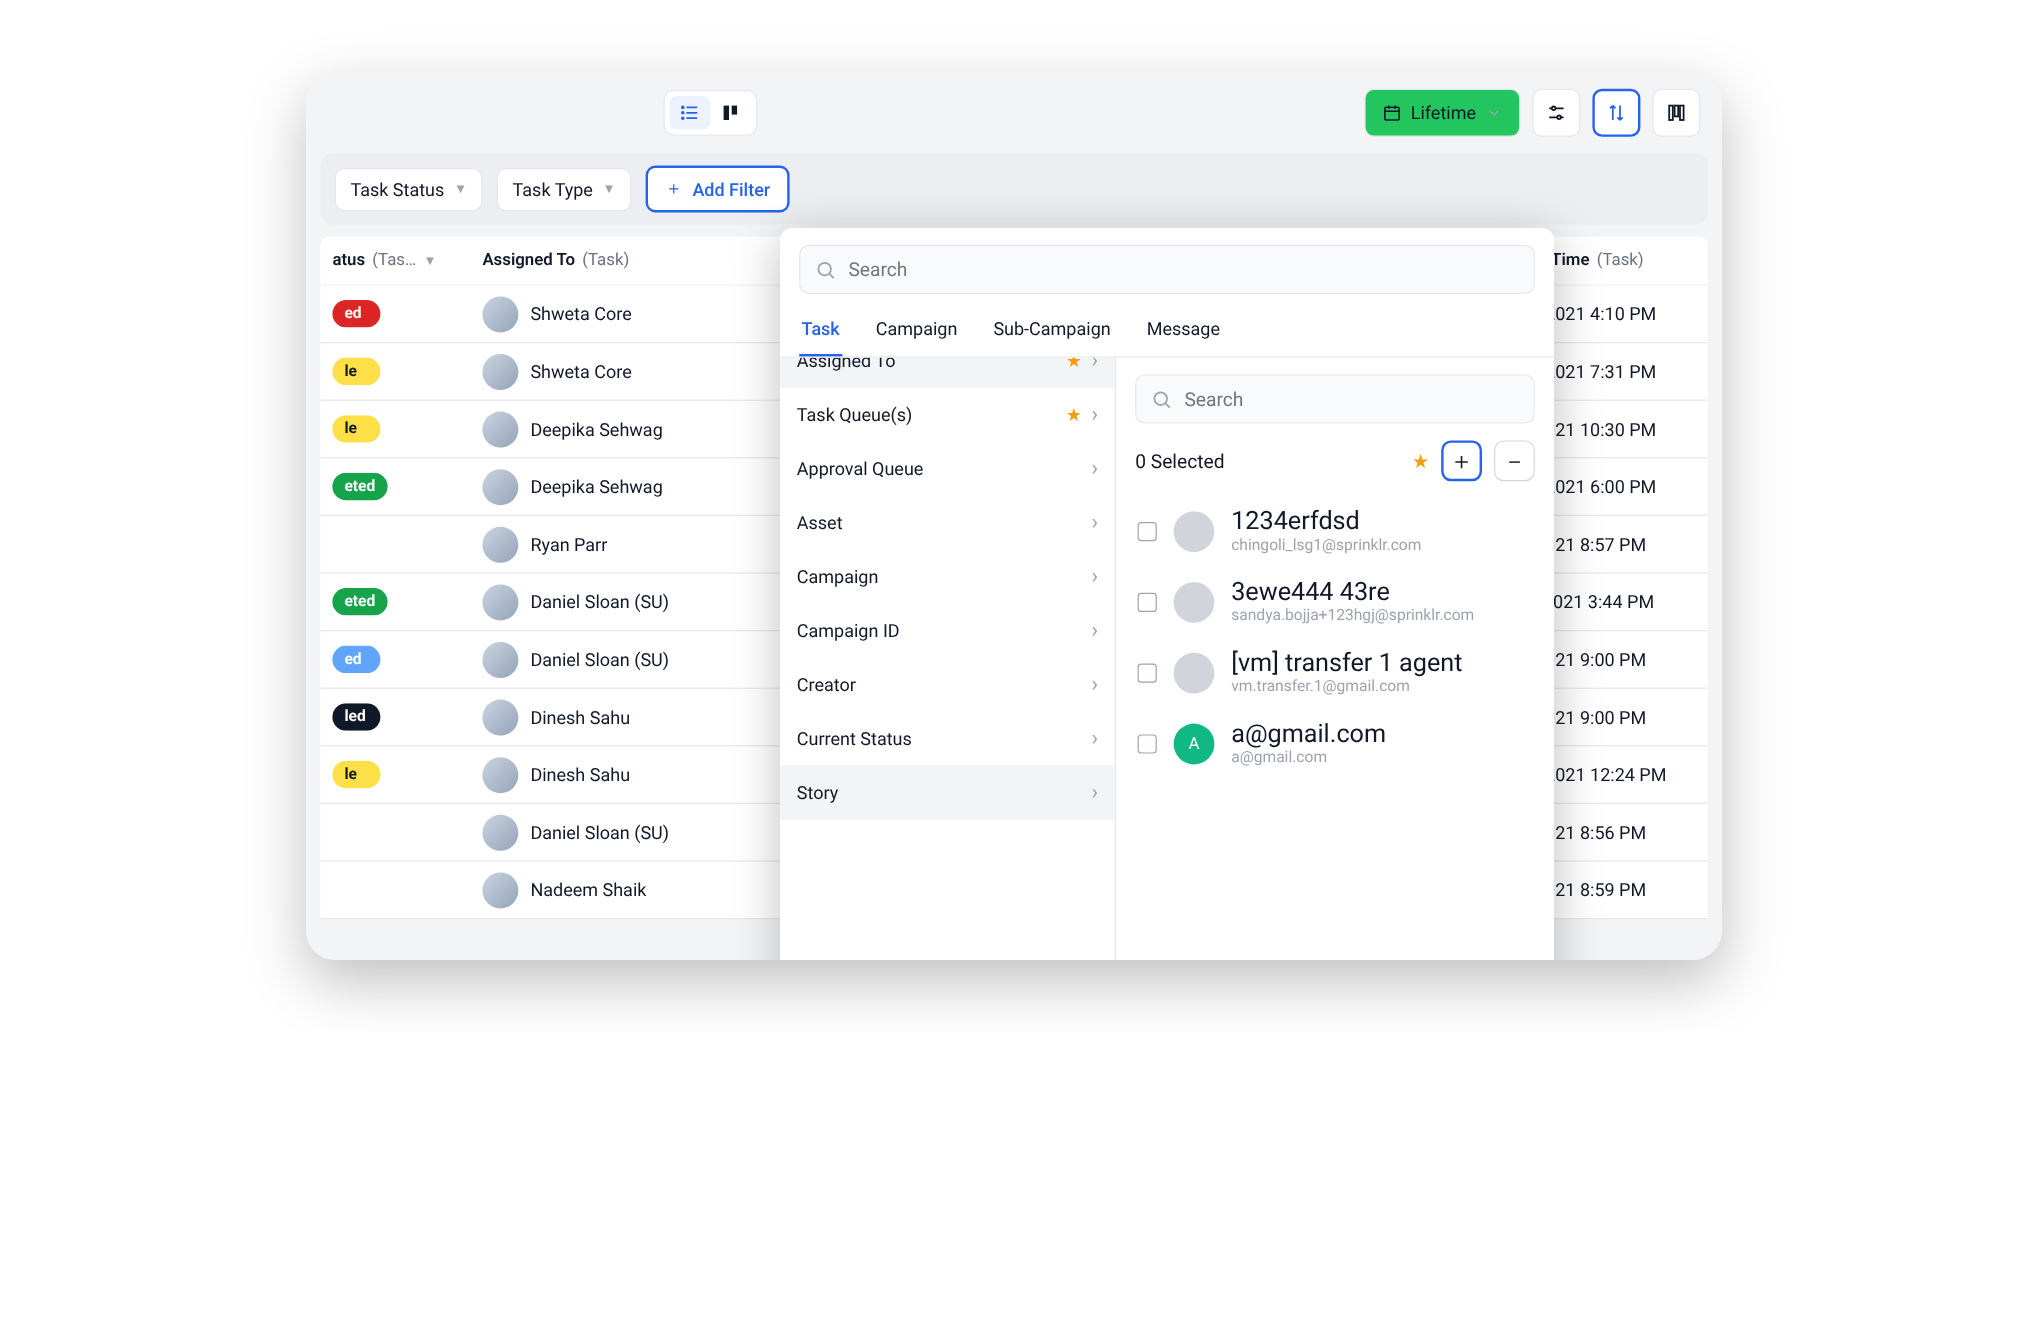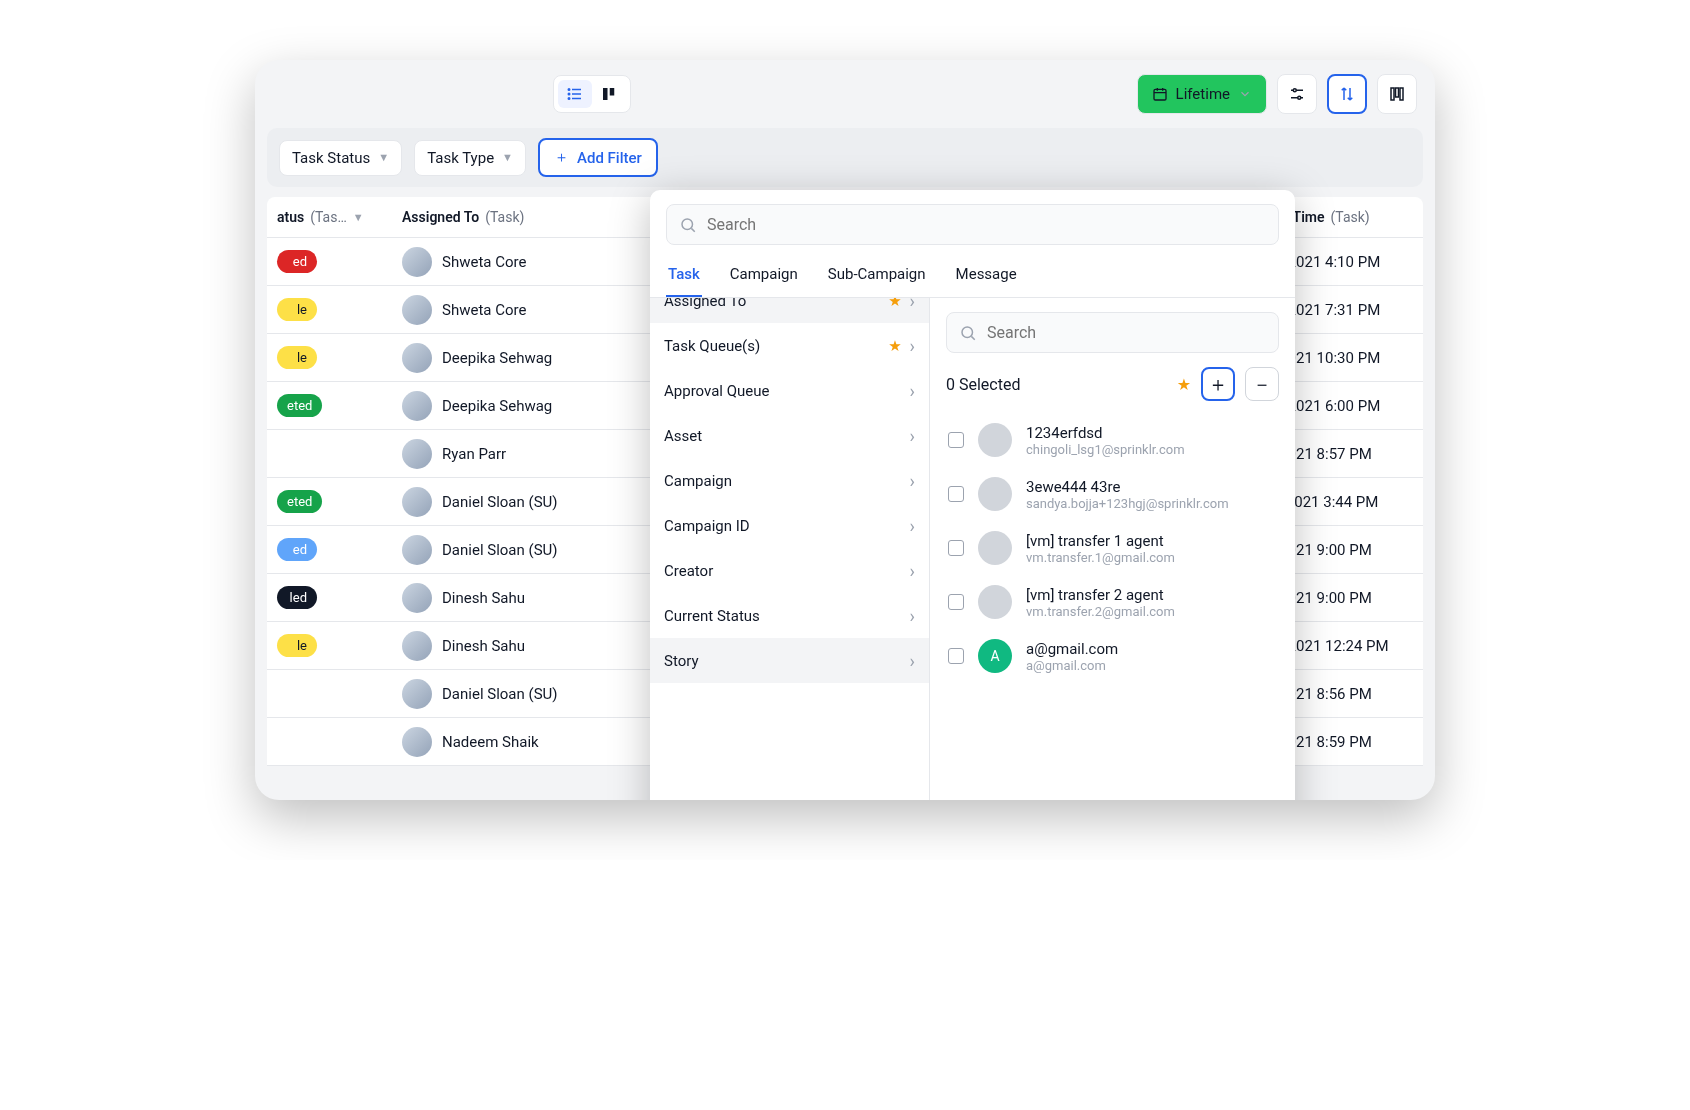--- a/index.html
+++ b/index.html
@@ -69,22 +69,22 @@
   .col-hidden { flex: 1; }
   .col-sort { width: 40px; justify-content: center; }
   .col-mod { width: 200px; border-left: 1px solid #e5e7eb; }
   .tbody { background: #fff; }
   .row {
     display: flex; align-items: center; border-bottom: 1px solid #e5e7eb; height: 48px;
     font-size: 15px; color: #111827;
   }
   .cell { padding: 0 10px; display: flex; align-items: center; gap: 10px; }
   .pill {
-    border-radius: 999px; padding: 4px 10px; font-size: 13px; color: #fff; font-weight: 400;
-    display: inline-block; min-width: 40px; text-align: right;
+    border-radius: 999px; padding: 4px 10px; font-size: 13px; color: #fff; font-weight: 700;
+    display: inline-block; min-width: 40px; text-align: left;
     overflow: hidden;
   }
   .avatar {
     width: 30px; height: 30px; border-radius: 50%; background: linear-gradient(135deg,#cbd5e1,#94a3b8);
     flex-shrink: 0;
   }
   
   .popover {
     position: absolute; left: 395px; top: 130px; width: 645px; height: 696px;
     background: #fff; border-radius: 10px; box-shadow: 0 8px 40px rgba(0,0,0,0.25);
@@ -129,21 +129,21 @@
     font-size: 20px; color: #111827;
   }
   .sq-btn.accent { border: 2px solid #2563eb; }
   .notset-row { display:flex; align-items:center; gap:14px; padding: 6px 2px 14px 2px; }
   .cb { width: 16px; height: 16px; border: 1.5px solid #9ca3af; border-radius: 3px; background:#fff; }
   .user-list { flex:1; overflow-y: auto; }
   .u { display:flex; align-items:center; gap:14px; padding: 10px 2px; }
   .uav { width: 34px; height: 34px; border-radius: 50%; background:#d1d5db; display:flex; align-items:center; justify-content:center; color:#fff; font-size:14px; }
   .uav.green { background:#10b981; }
   .uinfo { display:flex; flex-direction:column; }
-  .uname { font-size: 15px; color:#111827; }
+  .uname { font-size: 21px; color:#111827; }
   .uemail { font-size: 13px; color:#9ca3af; }
   .search-glyph { width:18px; height:18px; color:#9ca3af; }
 </style>
 </head>
 <body>
 
 <div class="app-window">
 
   <div class="topbar">
     <div class="view-toggle">
@@ -502,28 +502,20 @@
             <div class="u">
               <span class="cb"></span>
               <div class="uav"></div>
               <div class="uinfo">
                 <span class="uname">[vm] transfer 1 agent</span>
                 <span class="uemail">vm.transfer.1@gmail.com</span>
               </div>
             </div>
             <div class="u">
               <span class="cb"></span>
-              <div class="uav"></div>
-              <div class="uinfo">
-                <span class="uname">[vm] transfer 2 agent</span>
-                <span class="uemail">vm.transfer.2@gmail.com</span>
-              </div>
-            </div>
-            <div class="u">
-              <span class="cb"></span>
               <div class="uav green">A</div>
               <div class="uinfo">
                 <span class="uname">a@gmail.com</span>
                 <span class="uemail">a@gmail.com</span>
               </div>
             </div>
           </div>
       </div>
     </div>
   </div>

